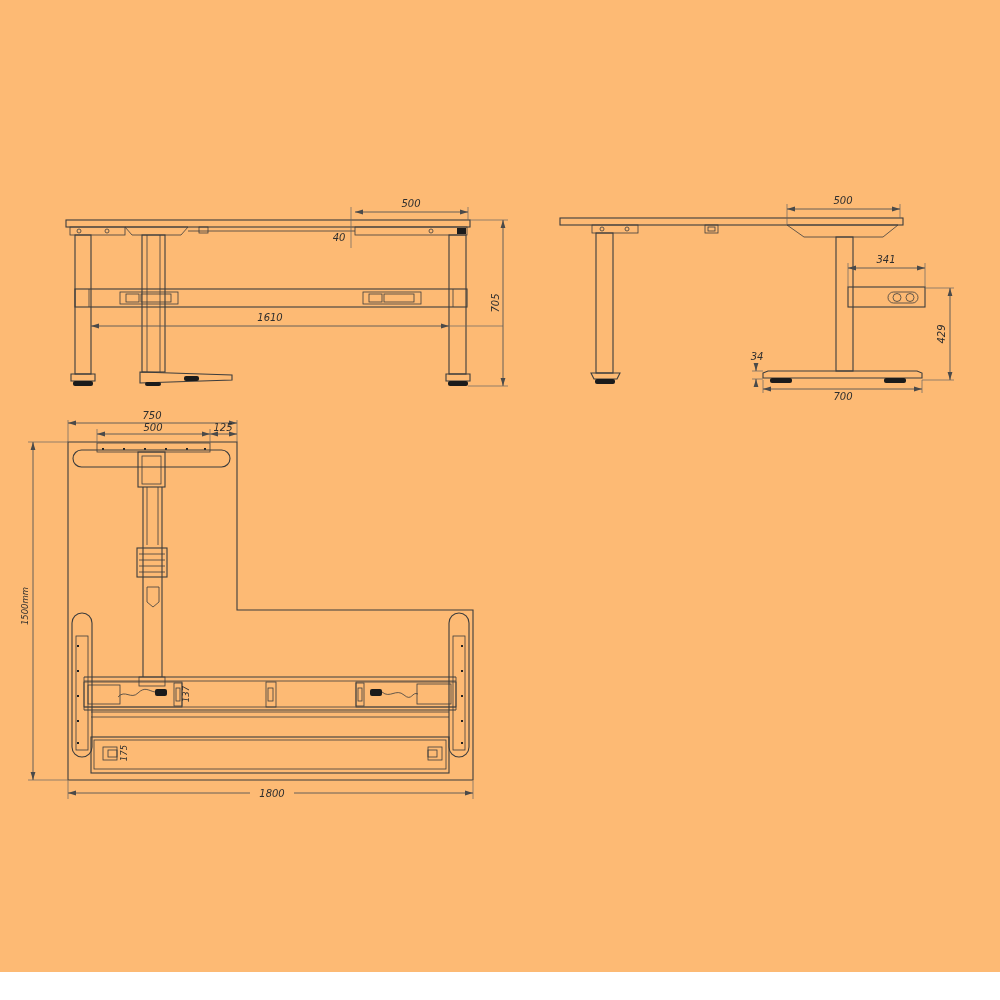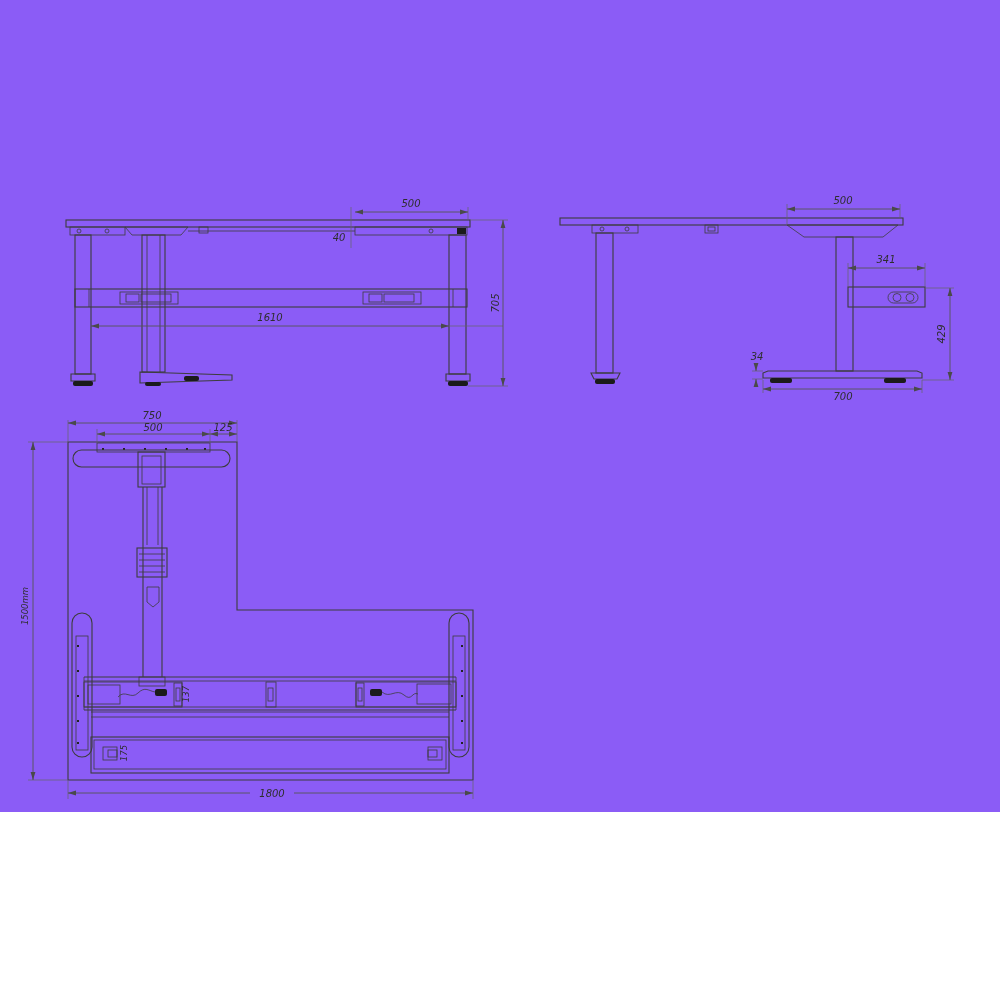--- a/index.html
+++ b/index.html
@@ -1,16 +1,16 @@
 <!DOCTYPE html>
 <html><head>
 <meta charset="utf-8">
 <style>
   html,body{margin:0;padding:0;background:#ffffff;}
-  .stage{position:relative;width:1000px;height:812px;background:#8b5cf6;overflow:hidden;}
+  .stage{position:relative;width:1000px;height:972px;background:#fdba74;overflow:hidden;}
   svg{display:block;}
   .out{stroke:#3d3d3d;stroke-width:1.1;fill:none;stroke-linejoin:miter;}
   .thin{stroke:#3d3d3d;stroke-width:0.8;fill:none;}
   .dim{stroke:#555;stroke-width:0.9;fill:none;}
   .ext{stroke:#666;stroke-width:0.7;fill:none;}
   .pad{fill:#1b1b1b;stroke:none;}
   .dot{fill:#222;stroke:none;}
   .dimtxt{font:italic 10px "DejaVu Sans", sans-serif;fill:#2e2e2e;}
   .dimtxt-sm{font:italic 8.5px "DejaVu Sans", sans-serif;fill:#2e2e2e;}
 </style>

